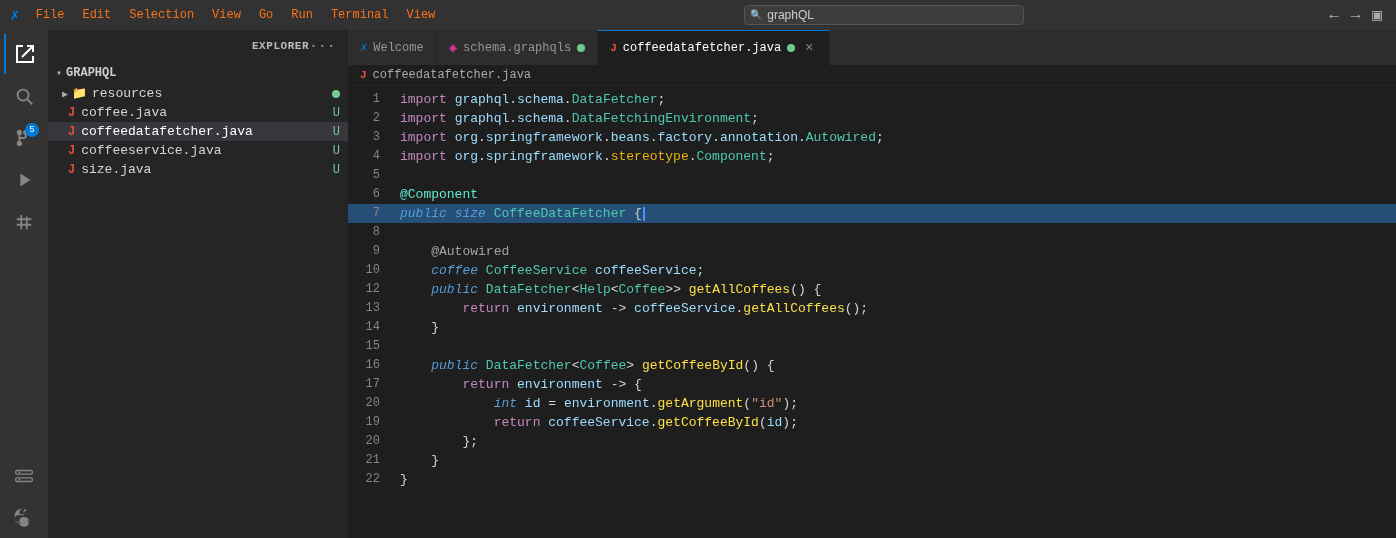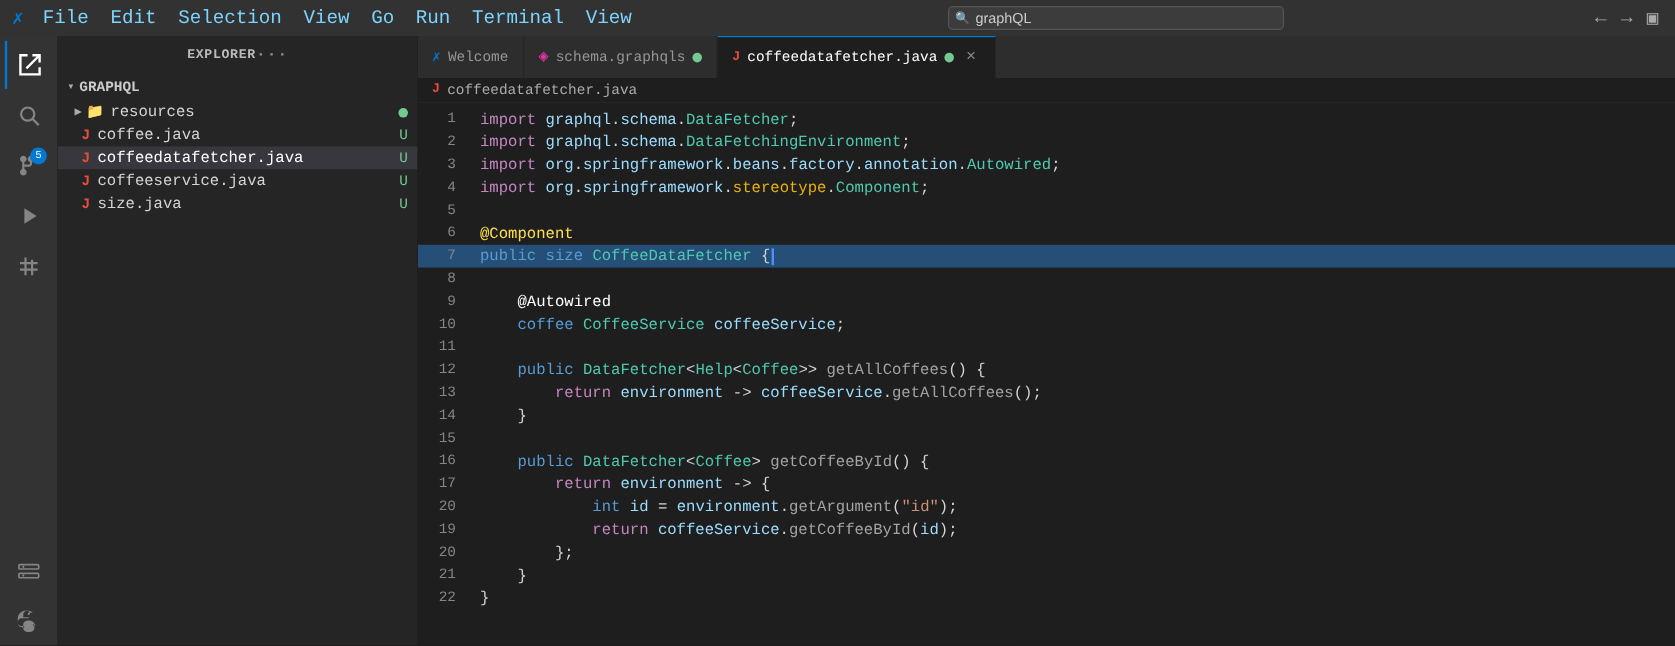--- a/index.html
+++ b/index.html
@@ -28,23 +28,23 @@
     .title-bar-logo {
       color: #0078d4;
       font-size: 16px;
     }
     .title-bar-menu {
       display: flex;
       gap: 2px;
     }
     .title-bar-menu span {
       padding: 2px 8px;
-      color: #7dd3fc;
-      cursor: pointer;
-      font-size: 16px;
+      color: #f97316;
+      cursor: pointer;
+      font-size: 12px;
     }
     .title-bar-search {
       flex: 1;
       display: flex;
       justify-content: center;
     }
     .title-bar-search input {
       background: #3c3c3c;
       border: 1px solid #555;
       border-radius: 4px;
@@ -133,21 +133,21 @@
       width: 300px;
       background: #252526;
       display: flex;
       flex-direction: column;
       flex-shrink: 0;
       overflow: hidden;
     }
     .sidebar-header {
       display: flex;
       align-items: center;
-      justify-content: center;
+      justify-content: flex-end;
       padding: 8px 12px;
       color: #bbb;
       font-size: 11px;
       font-weight: 700;
       text-transform: uppercase;
       letter-spacing: 0.05em;
       flex-shrink: 0;
     }
     .sidebar-header-actions {
       display: flex;
@@ -322,24 +322,24 @@
       line-height: 19px;
     }
     .line-content {
       flex: 1;
       padding-left: 4px;
       white-space: pre;
       color: #d4d4d4;
     }
 
     
-    .kw { color: #569cd6; } 
+    .kw { color: #569cd6; font-style: italic; } 
     .kw2 { color: #c586c0; } 
     .type { color: #4ec9b0; } 
-    .fn { color: #a3a3a3; } 
+    .fn { color: #fde047; } 
     .str { color: #ce9178; }
     .punct { color: #d4d4d4; }
     .cursor-line { background: #264f78; }
     .var { color: #9cdcfe; }
     .op { color: #d4d4d4; }
 
     
     .code-editor::-webkit-scrollbar { width: 8px; height: 8px; }
     .code-editor::-webkit-scrollbar-track { background: #1e1e1e; }
     .code-editor::-webkit-scrollbar-thumb { background: #424242; }
@@ -515,47 +515,43 @@
         <span class="line-content"><span class="kw2">import</span> <span style="color:#9cdcfe">org</span><span class="punct">.</span><span style="color:#9cdcfe">springframework</span><span class="punct">.</span><span style="color:#eab308">stereotype</span><span class="punct">.</span><span class="type">Component</span><span class="punct">;</span></span>
       </div>
 
       <div class="code-line">
         <span class="line-number">5</span>
         <span class="line-content"> </span>
       </div>
 
       <div class="code-line">
         <span class="line-number">6</span>
-        <span class="line-content"><span style="color:#fde047">@Component</span></span>
+        <span class="line-content"><span style="color:#5eead4">@Component</span></span>
       </div>
 
       <div class="code-line cursor-line">
         <span class="line-number">7</span>
         <span class="line-content"><span class="kw">public</span> <span class="kw">size</span> <span class="type">CoffeeDataFetcher</span> <span class="punct">{</span><span style="background:#528bff;color:#fff;display:inline-block;width:2px;height:14px;vertical-align:middle;margin-left:1px;"></span></span>
       </div>
 
       <div class="code-line">
         <span class="line-number">8</span>
         <span class="line-content"> </span>
       </div>
 
       <div class="code-line">
         <span class="line-number">9</span>
-        <span class="line-content">    <span style="color:#ffffff">@Autowired</span></span>
+        <span class="line-content">    <span style="color:#a3a3a3">@Autowired</span></span>
       </div>
 
       <div class="code-line">
         <span class="line-number">10</span>
         <span class="line-content">    <span class="kw">coffee</span> <span class="type">CoffeeService</span> <span class="var">coffeeService</span><span class="punct">;</span></span>
       </div>
 
-      <div class="code-line">
-        <span class="line-number">11</span>
-        <span class="line-content"> </span>
-      </div>
 
       <div class="code-line">
         <span class="line-number">12</span>
         <span class="line-content">    <span class="kw">public</span> <span class="type">DataFetcher</span><span class="punct">&lt;</span><span class="type">Help</span><span class="punct">&lt;</span><span class="type">Coffee</span><span class="punct">&gt;&gt;</span> <span class="fn">getAllCoffees</span><span class="punct">() {</span></span>
       </div>
 
       <div class="code-line">
         <span class="line-number">13</span>
         <span class="line-content">        <span class="kw2">return</span> <span class="var">environment</span> <span class="op">-&gt;</span> <span class="var">coffeeService</span><span class="punct">.</span><span class="fn">getAllCoffees</span><span class="punct">();</span></span>
       </div>

